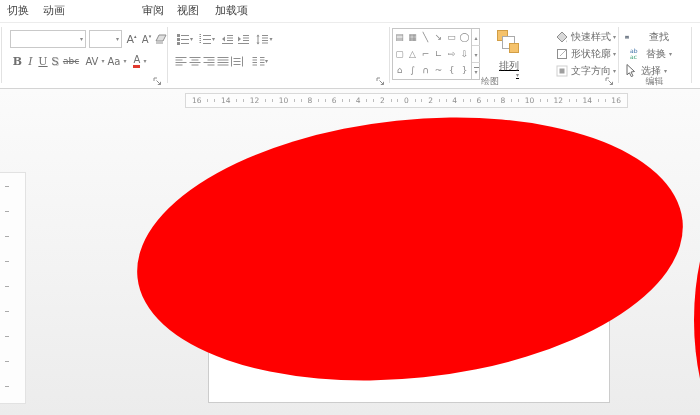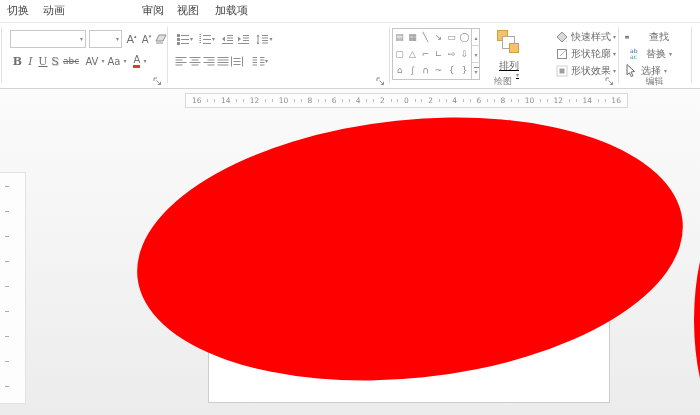--- a/index.html
+++ b/index.html
@@ -243,24 +243,24 @@
         <path d="M10.5 1.5 L4 8" stroke="#b5b5b5"></path>
       </svg>
     <span class="ribtxt" style="position:static;margin-left:3px">形状轮廓</span>
     <span class="dd" style="margin-left:2px">▾</span>
   </div>
   <div class="btn" style="left:556px;top:40px;width:62px;height:15px;justify-content:flex-start">
     <svg class="lineicon" width="12" height="12" viewBox="0 0 12 12">
         <rect x="1" y="1" width="10" height="10" stroke="#cfcfcf"></rect>
         <rect x="3.5" y="3.5" width="5" height="5" fill="#9f9f9f" stroke="none"></rect>
       </svg>
-    <span class="ribtxt" style="position:static;margin-left:3px">形状效果</span>
+    <span class="ribtxt" style="position:static;margin-left:3px">文字方向</span>
     <span class="dd" style="margin-left:2px">▾</span>
   </div>
-  <div class="glabel" style="left:405px;width:196px">绘图</div>
+  <div class="glabel" style="left:392px;width:196px">绘图</div>
   <svg class="launch lineicon" style="left:605px" viewBox="0 0 9 9">
       <path d="M1 1 H4 M1 1 V4 M3.5 3.5 L7.5 7.5 M7.5 7.5 V4.8 M7.5 7.5 H4.8"></path>
     </svg>
 
   <div class="btn" style="left:625px;top:6px;width:44px;height:15px;justify-content:flex-start">
     <svg width="12" height="12" viewBox="0 0 12 12">
         <rect x="1" y="2" width="4" height="9" rx="1.2" fill="#4f5b6b"></rect>
         <rect x="7" y="2" width="4" height="9" rx="1.2" fill="#4f5b6b"></rect>
         <rect x="4.5" y="3.5" width="3" height="3" fill="#4f5b6b"></rect>
       </svg>

